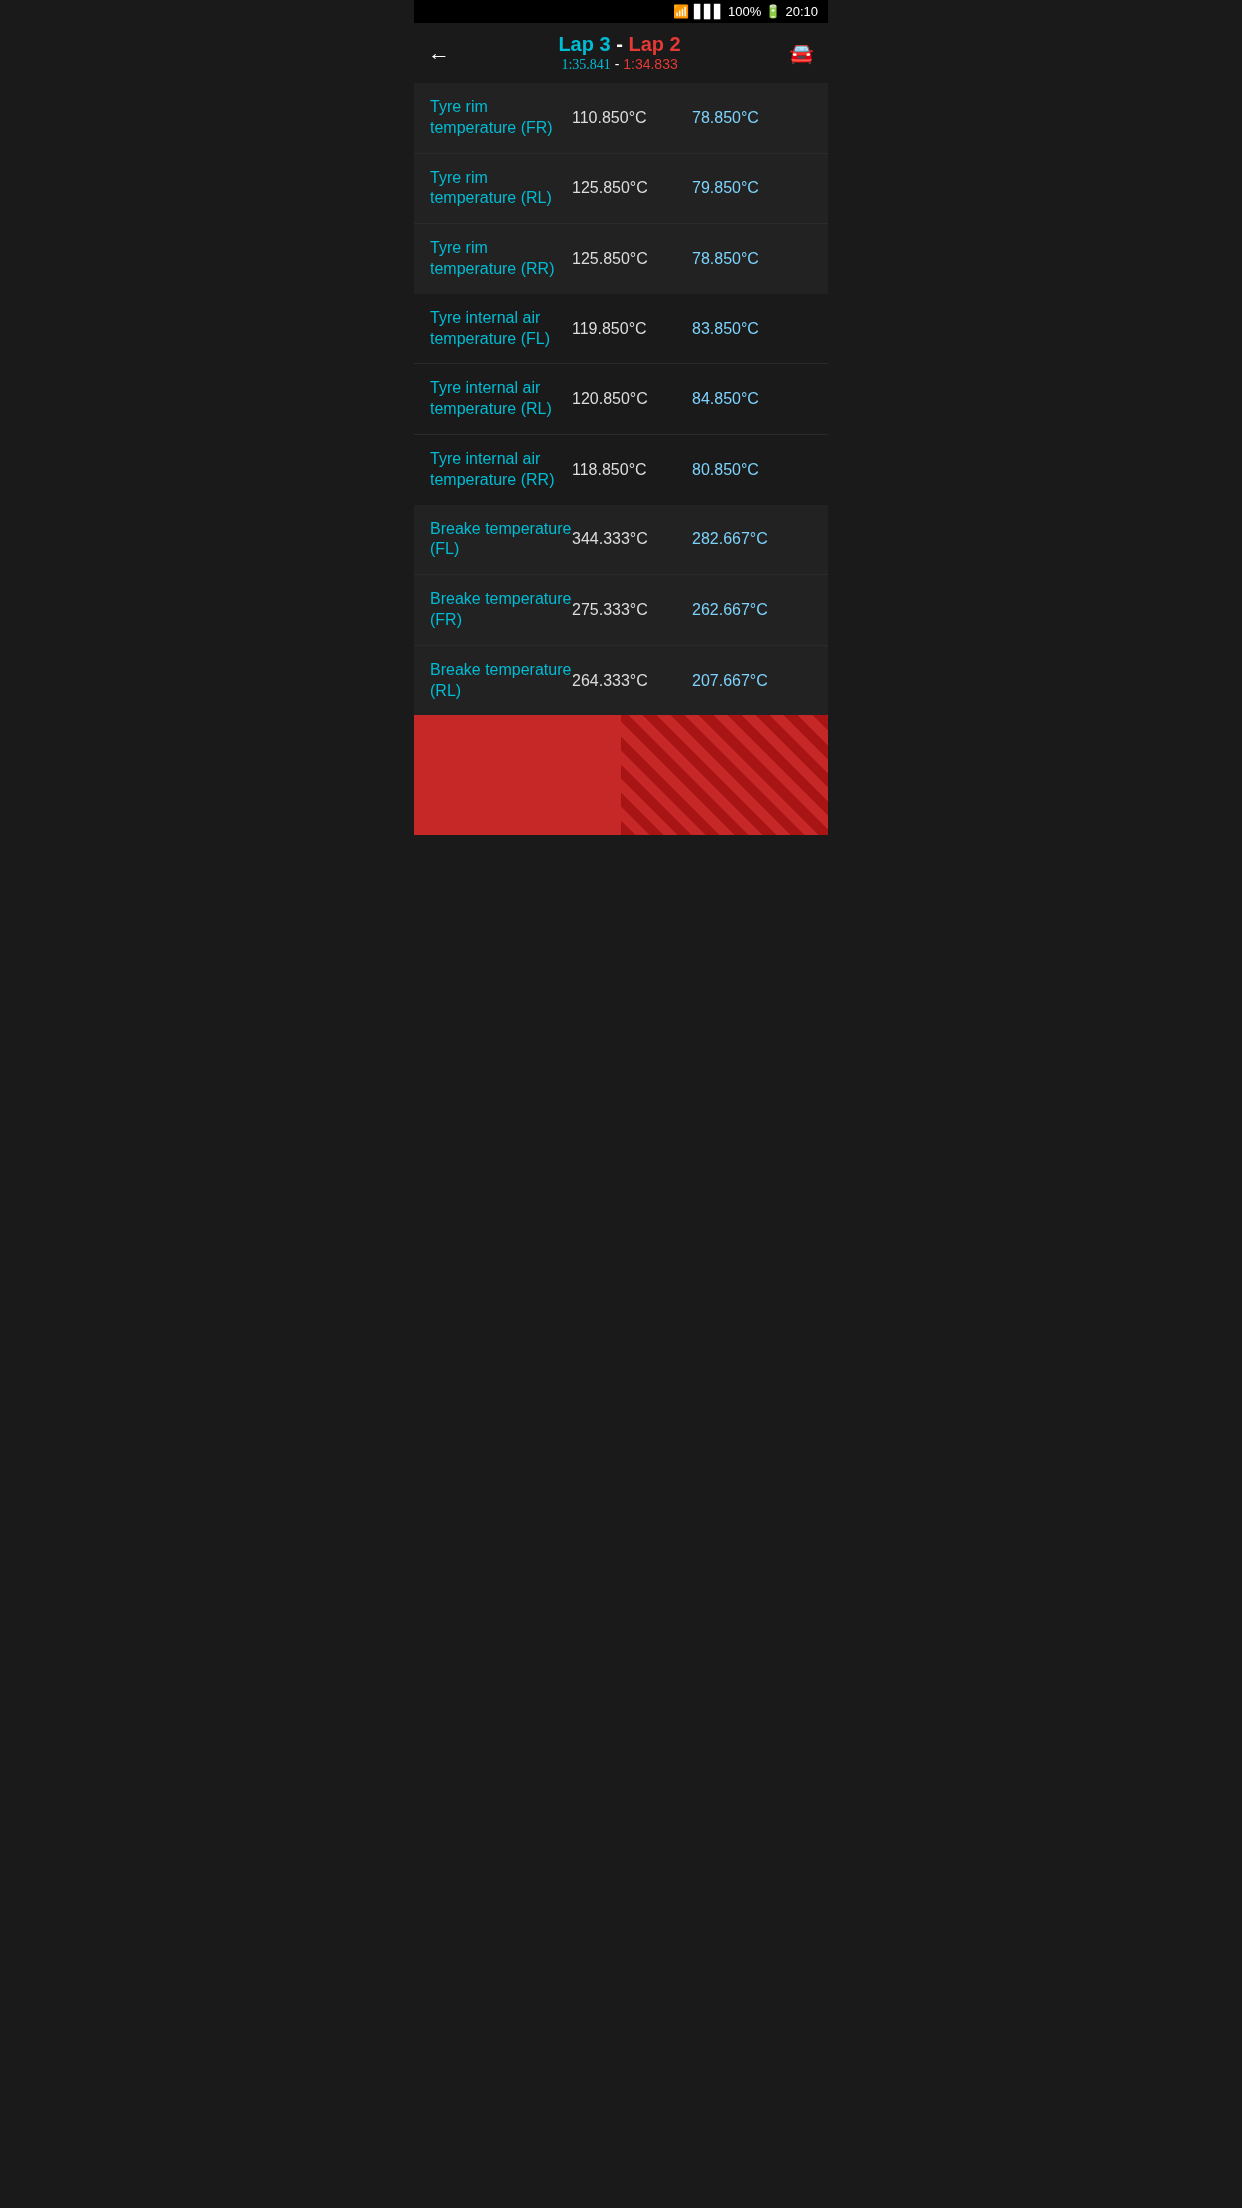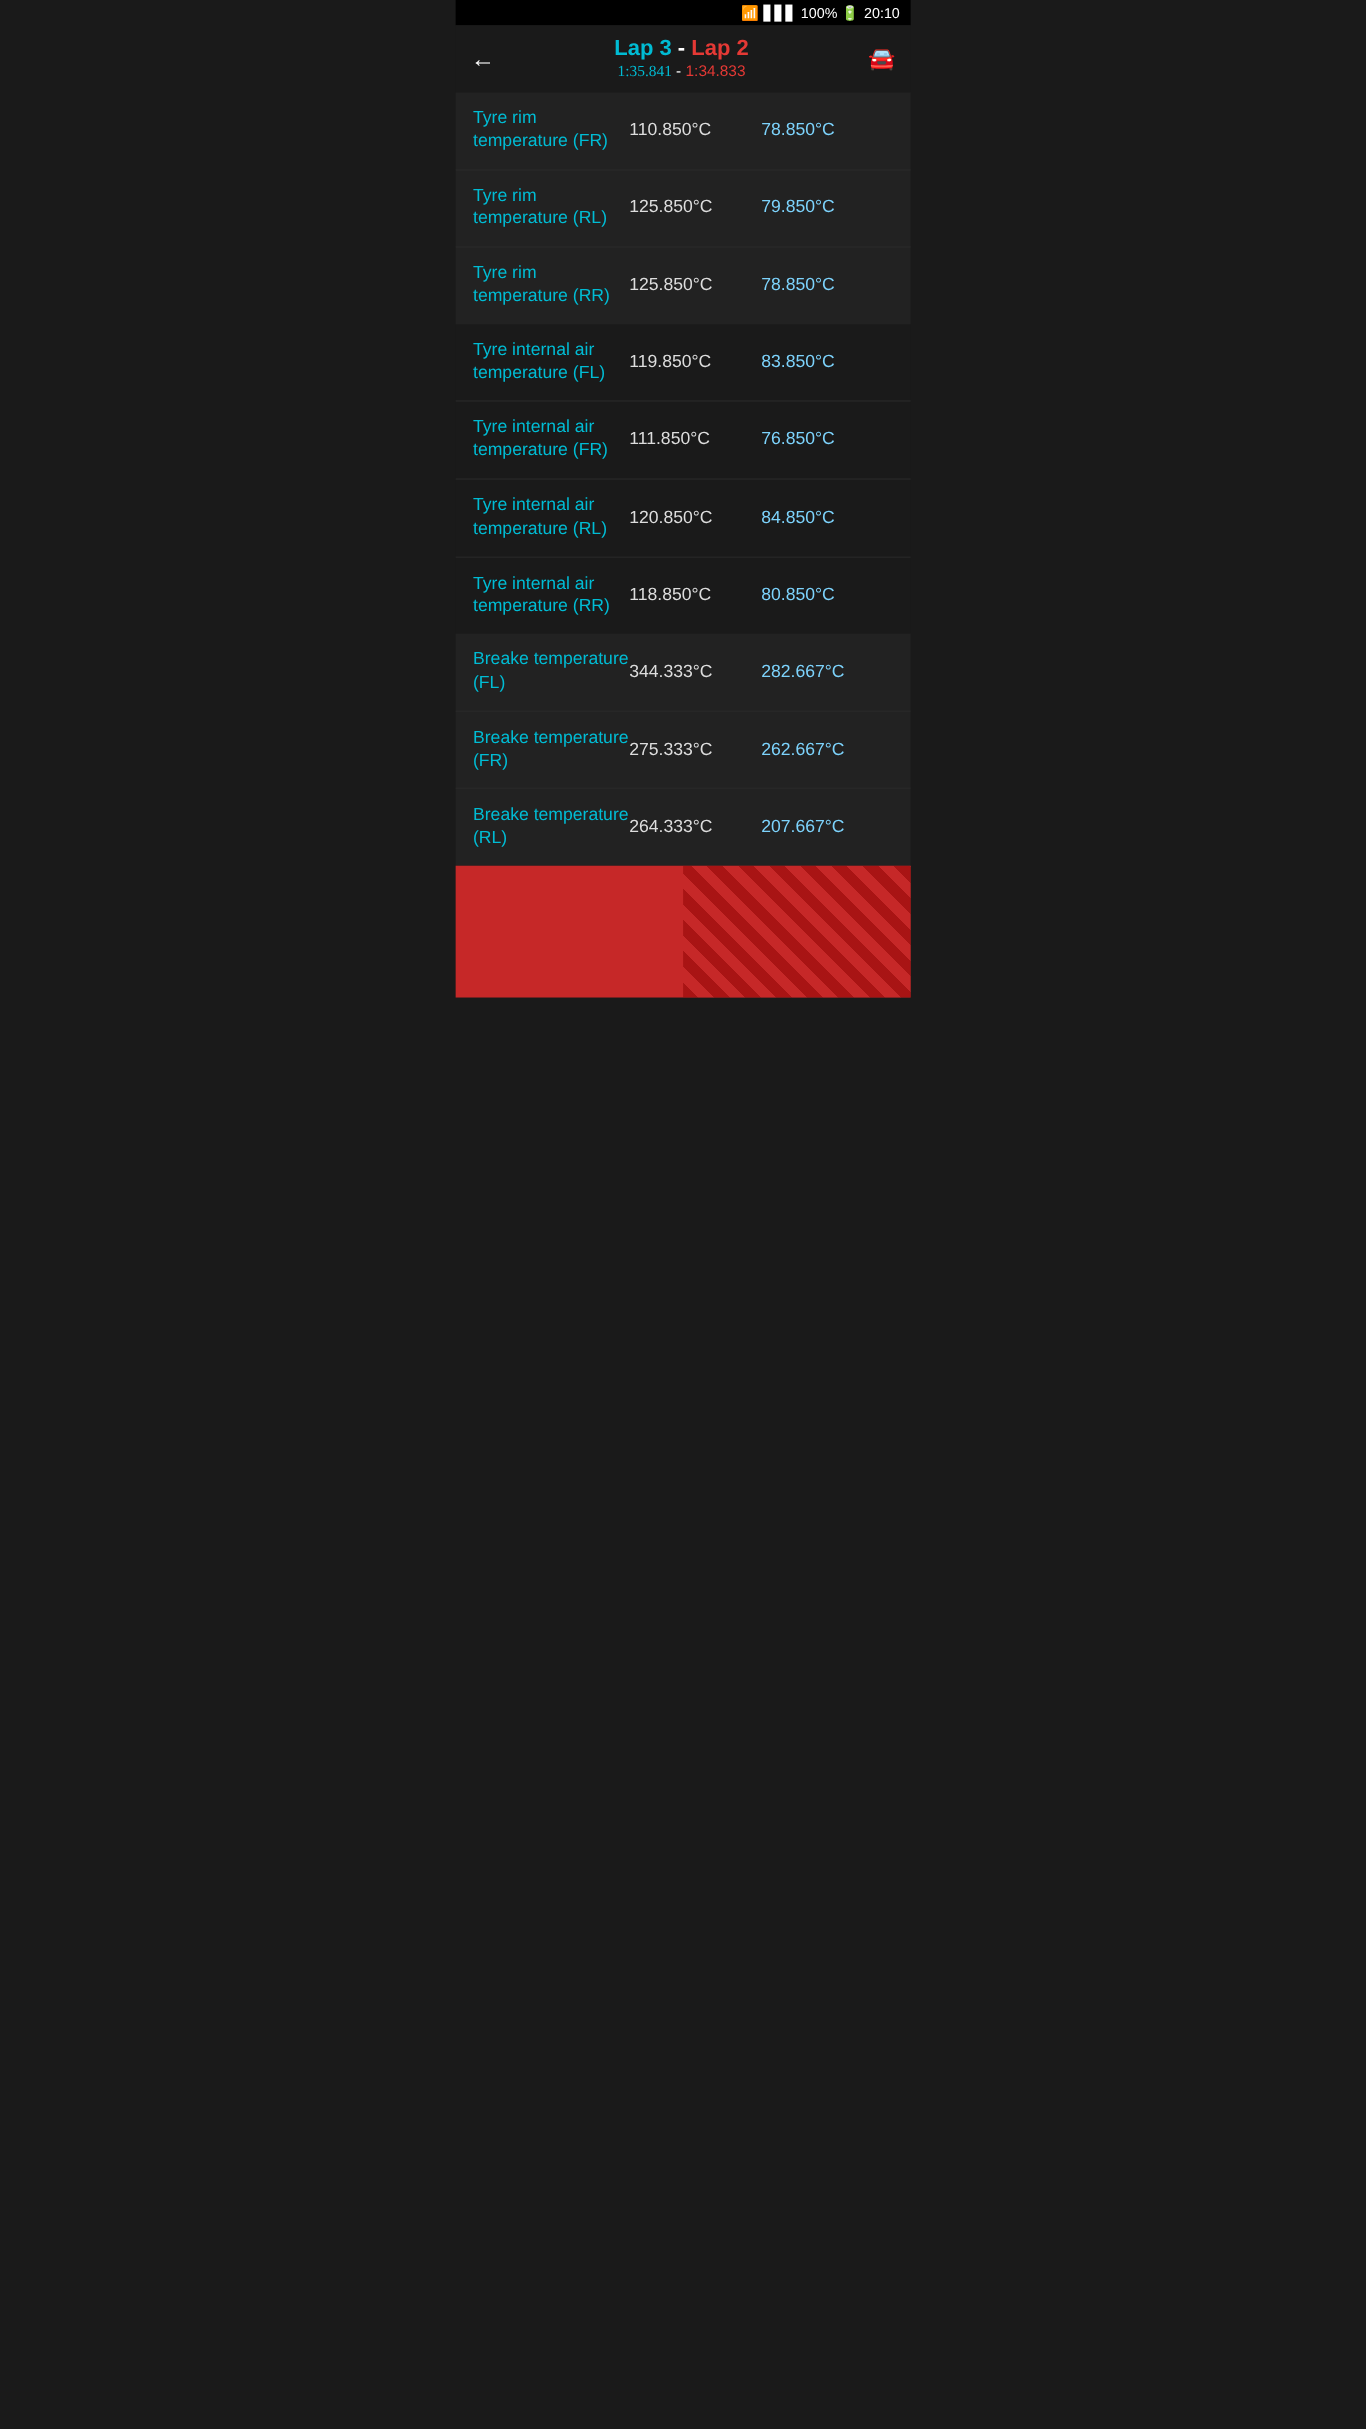--- a/index.html
+++ b/index.html
@@ -192,25 +192,20 @@
         <div class="row-val2">78.850°C</div>
       </div>
     </div>
     <div class="data-section">
       <div class="data-row">
         <div class="row-label">Tyre internal air temperature (FL)</div>
         <div class="row-val1">119.850°C</div>
         <div class="row-val2">83.850°C</div>
       </div>
       <div class="data-row">
-        <div class="row-label">Tyre internal air temperature (FR)</div>
-        <div class="row-val1">111.850°C</div>
-        <div class="row-val2">76.850°C</div>
-      </div>
-      <div class="data-row">
         <div class="row-label">Tyre internal air temperature (RL)</div>
         <div class="row-val1">120.850°C</div>
         <div class="row-val2">84.850°C</div>
       </div>
       <div class="data-row">
         <div class="row-label">Tyre internal air temperature (RR)</div>
         <div class="row-val1">118.850°C</div>
         <div class="row-val2">80.850°C</div>
       </div>
     </div>

